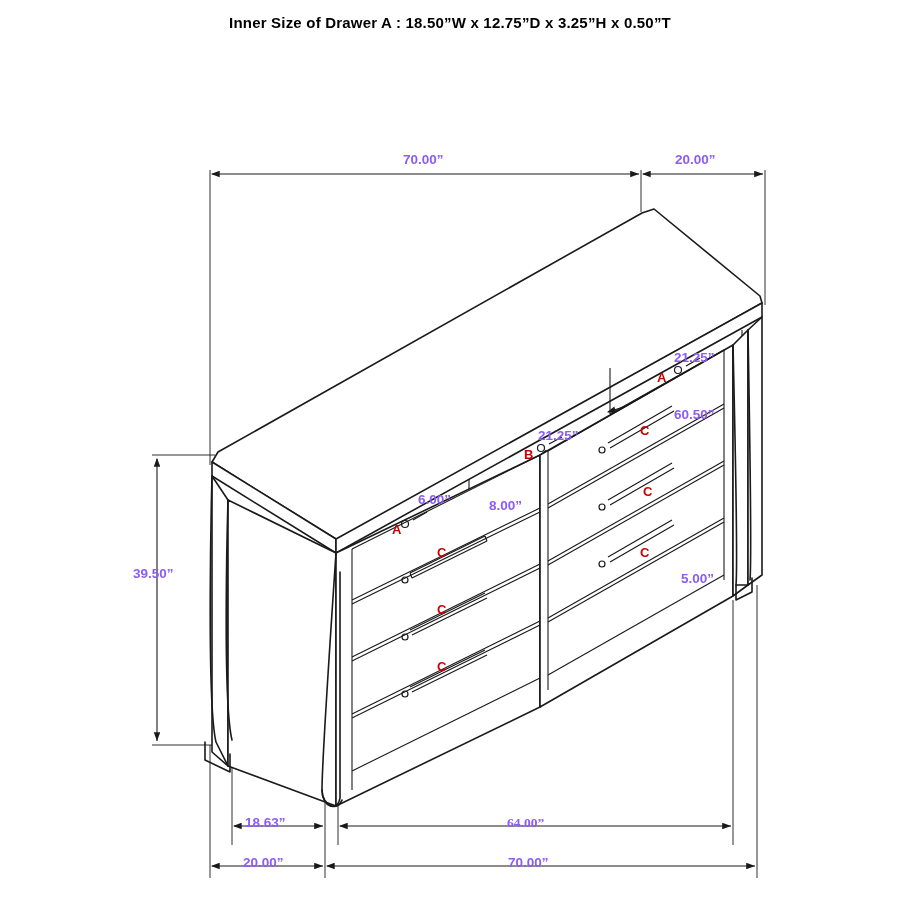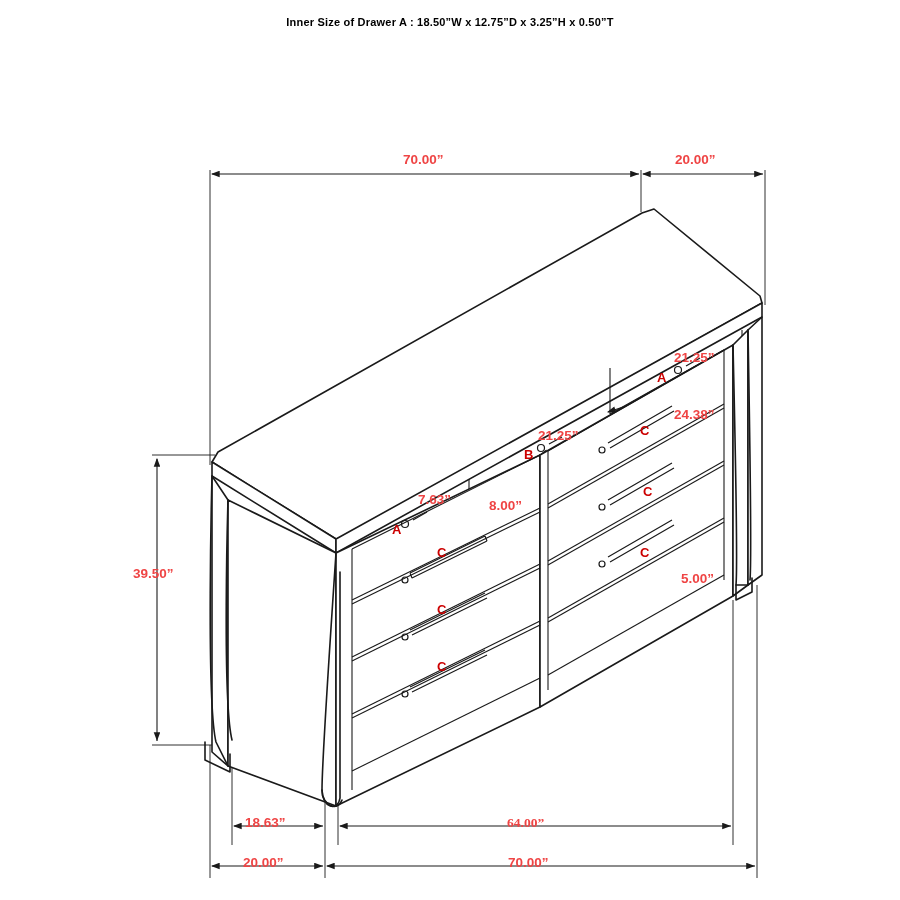--- a/index.html
+++ b/index.html
@@ -16,36 +16,36 @@
     overflow: hidden;
   }
   #spec-block {
     position: absolute;
     left: 0;
     top: 12px;
     width: 900px;
     text-align: center;
   }
   #spec-block .spec-line {
-    font-size: 11px;
+    font-size: 15px;
     font-weight: bold;
     color: #000000;
     line-height: 21px;
     letter-spacing: 0.2px;
   }
   svg#drawing {
     position: absolute;
     left: 0;
     top: 0;
   }
   .dim-label {
     position: absolute;
     font-size: 13.5px;
     font-weight: bold;
-    color: #ef4444;
+    color: #8b5cf6;
     white-space: nowrap;
   }
   .drawer-letter {
     position: absolute;
     font-size: 13px;
     font-weight: bold;
     color: #cc0000;
     white-space: nowrap;
   }
 </style>
@@ -195,23 +195,23 @@
       <path d="M686,366 L700,358"></path>
       <path d="M549,444 L562,437"></path>
       <path d="M413,520 L427,512"></path>
     </g>
   </svg>
 
   <div class="dim-label" style="left:403px; top:152px;">70.00”</div>
   <div class="dim-label" style="left:675px; top:152px;">20.00”</div>
   <div class="dim-label" style="left:133px; top:560px;margin-top:6px;">39.50”</div>
   <div class="dim-label" style="left:674px; top:350px;">21.25”</div>
-  <div class="dim-label" style="left:674px; top:407px;">24.38”</div>
+  <div class="dim-label" style="left:674px; top:407px;">60.50”</div>
   <div class="dim-label" style="left:538px; top:428px;">21.25”</div>
-  <div class="dim-label" style="left:418px; top:492px;">7.63”</div>
+  <div class="dim-label" style="left:418px; top:492px;">6.00”</div>
   <div class="dim-label" style="left:489px; top:498px;">8.00”</div>
   <div class="dim-label" style="left:681px; top:571px;">5.00”</div>
   <div class="dim-label" style="left:245px; top:815px;">18.63”</div>
   <div class="dim-label" style="left:243px; top:855px;">20.00”</div>
   <div class="dim-label" style="left:507px; top:815px;font-family:Liberation Serif, serif;">64.00”</div>
   <div class="dim-label" style="left:508px; top:855px;">70.00”</div>
 
   <div id="markers">
       <div class="drawer-letter" style="left: 657px; top: 370px; color: rgb(204, 0, 0);">A</div>
       <div class="drawer-letter" style="left: 640px; top: 423px; color: rgb(204, 0, 0);">C</div>

